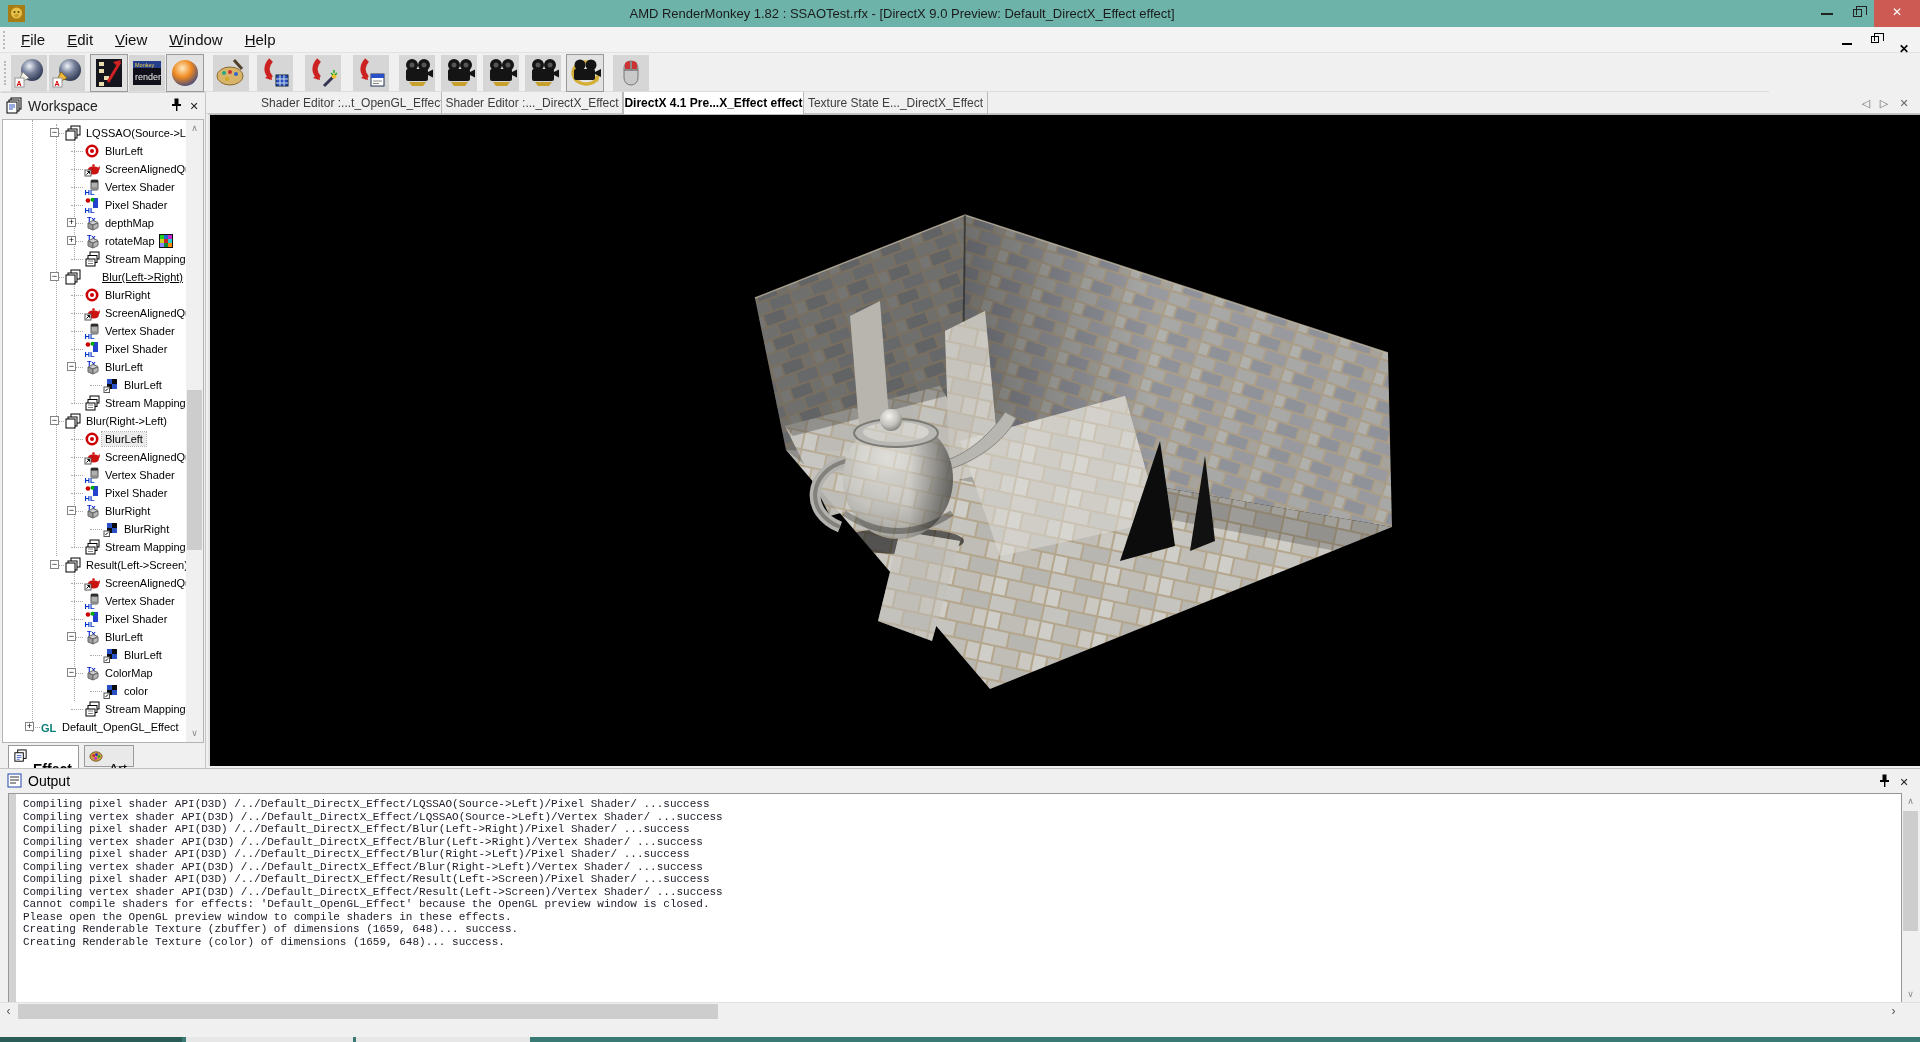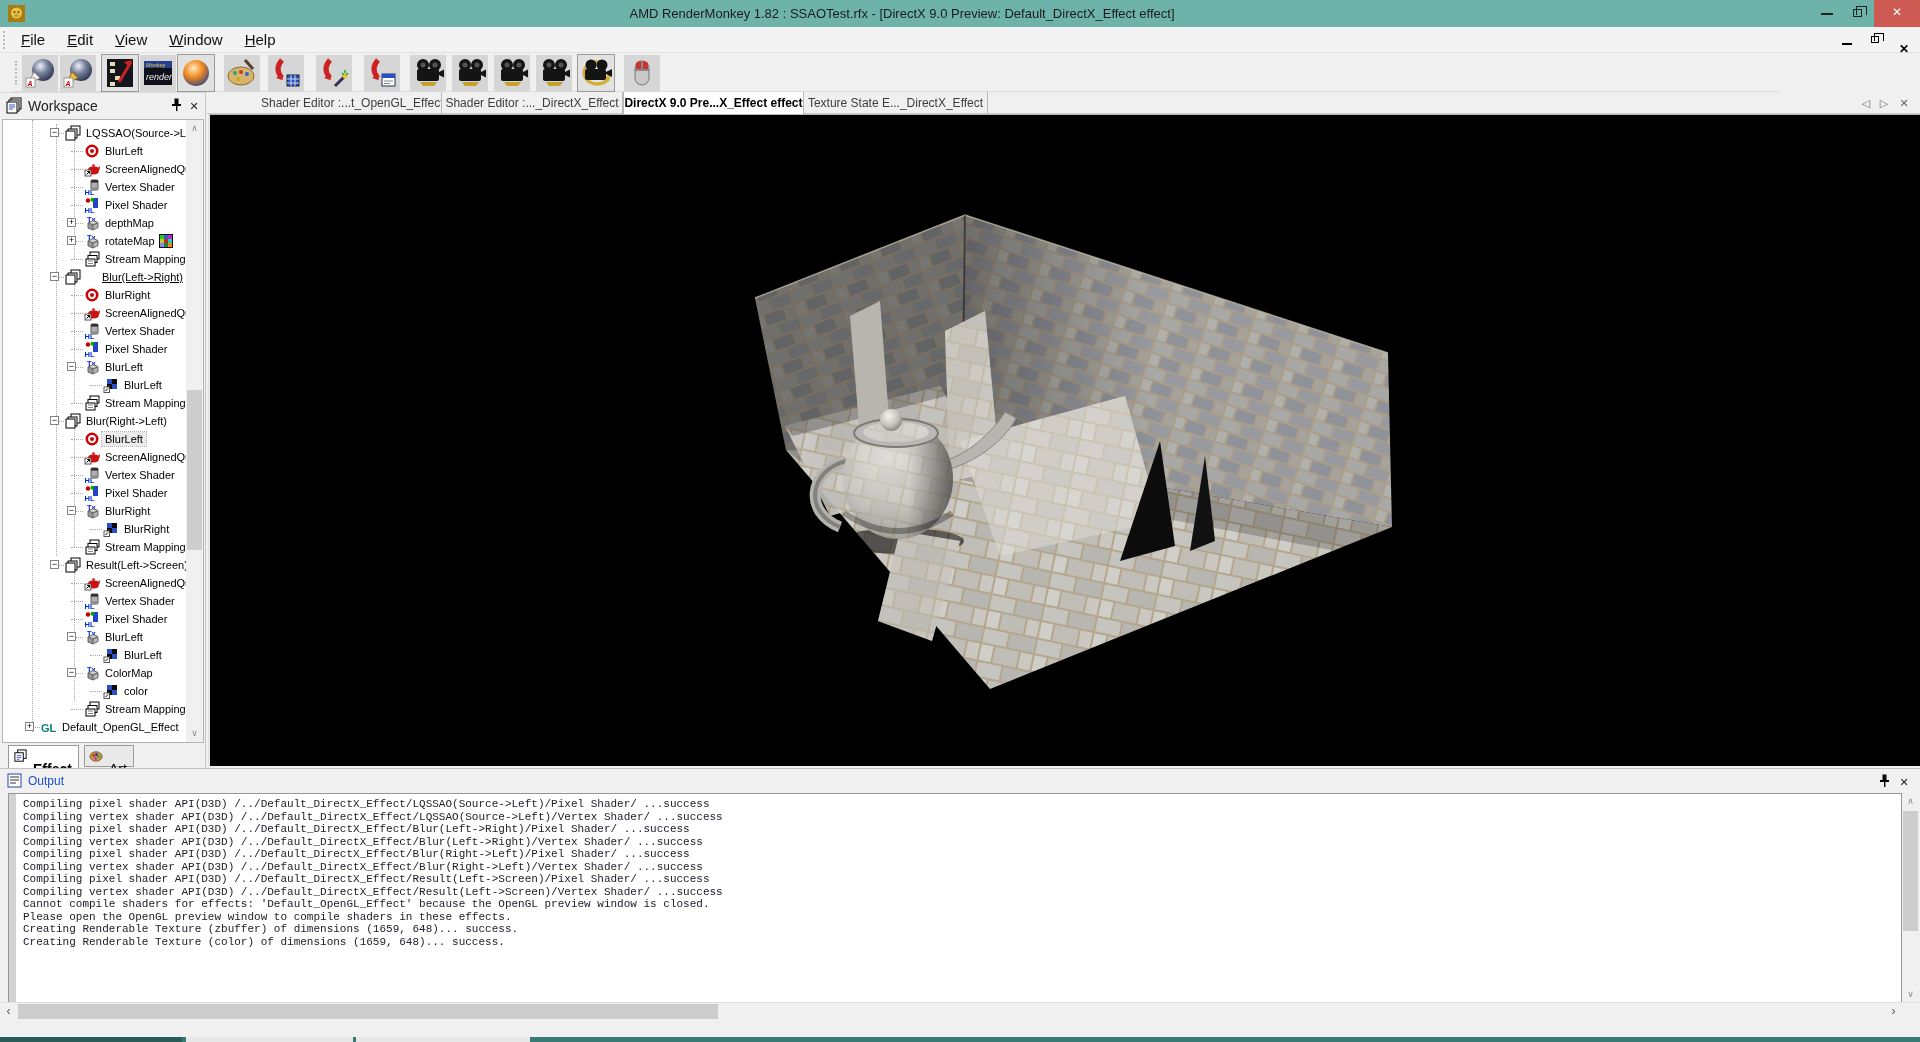--- a/index.html
+++ b/index.html
@@ -25,21 +25,21 @@
   .grip { width:4px; border-left:2px dotted #b9b9b9; }
   .menu-item { display:inline-block; padding:0 11px; line-height:26px; font-size:15px; color:#111; }
   .menu-item u { text-decoration:underline; }
   #mdi-controls { right:4px; top:0; height:26px; }
   .mdibtn { display:inline-block; width:24px; height:26px; text-align:center; line-height:26px; font-size:12px; color:#000; position:relative; }
   .mdi-min { position:absolute; left:7px; top:16px; width:10px; height:2px; background:#000; }
   .mdi-rest { position:absolute; left:7px; top:9px; width:8px; height:7px; border:1px solid #000; background:#f3f3f3; }
   .mdi-rest:before { content:""; position:absolute; left:2px; top:-4px; width:8px; height:7px; border:1px solid #000; border-bottom:none; }
 
   
-  #toolbar { left:12px; top:53px; width:1768px; height:39px; background:#f0f0f0; border-bottom:1px solid #dcdcdc;font-style:italic; }
+  #toolbar { left:1px; top:53px; width:1768px; height:39px; background:#f0f0f0; border-bottom:1px solid #dcdcdc; }
   .tb-btn { position:absolute; top:2px; width:36px; height:36px; background:#d6d6d6; }
   .tb-btn svg { width:32px; height:32px; margin:2px; }
   .tb-btn.checked { outline:1px solid #9a9a9a; background:#e2e2e2; }
 
   
   #workspace { left:0; top:92px; width:206px; height:676px; background:#f0f0f0; border-right:1px solid #c6c6c6; border-top:1px solid #d8d8d8; }
   #ws-header { left:0; top:0; width:206px; height:26px; }
   #ws-header .hd-icon { position:absolute; left:6px; top:4px; width:17px; height:17px; }
   #ws-title { position:absolute; left:28px; top:0; line-height:26px; font-size:14px; color:#222; }
   .hd-btn { position:absolute; top:5px; width:16px; height:16px; text-align:center; line-height:16px; font-size:11px; color:#222; }
@@ -70,21 +70,21 @@
   .tab-nav { position:absolute; top:0; height:22px; width:18px; text-align:center; line-height:22px; color:#666; font-size:11px; }
 
   
   #preview { left:208px; top:114px; width:1712px; height:652px; background:#000; border-left:2px solid #e4e4e4; border-top:1px solid #b9b9b9; }
   #preview svg { position:absolute; left:0; top:0; }
 
   
   #output { left:0; top:768px; width:1920px; height:234px; background:#f0f0f0; border-top:1px solid #c2c2c2; }
   #out-header { left:0; top:0; width:1920px; height:24px; }
   #out-header .hd-icon { position:absolute; left:7px; top:4px; width:16px; height:16px; }
-  #out-title { position:absolute; left:28px; top:0; line-height:24px; font-size:12px; color:#1d4ed8; }
+  #out-title { position:absolute; left:28px; top:0; line-height:24px; font-size:14px; color:#000000; }
   #log-box { left:8px; top:24px; width:1894px; height:210px; background:#fff; border:1px solid #979797; }
   #log-gutter { left:0; top:0; width:7px; height:208px; background:#d2d2d2; }
   #log-lines { position:absolute; left:14px; top:4px; }
   .log-line { font-family:"Liberation Mono","DejaVu Sans Mono",monospace; font-size:11px; line-height:12.5px;
               color:#20202c; white-space:pre; }
   #log-vscroll { left:1902px; top:24px; width:18px; height:210px; background:#f0f0f0; }
 
   
   #hscroll { left:0; top:1002px; width:1920px; height:17px; background:#f0f0f0; border-top:1px solid #e0e0e0; }
   #hs-left  { left:0; top:0; width:17px; height:17px; text-align:center; line-height:16px; color:#555; font-size:12px; }
@@ -684,21 +684,21 @@
           </svg><span>Art</span></div>
       </div>
   </div>
 
   <div id="doc-tabbar" class="abs">
     <div class="tab-nav" style="left:1650px">◁</div>
     <div class="tab-nav" style="left:1668px">▷</div>
     <div class="tab-nav" style="left:1688px">✕</div>
   <div class="doc-tab" style="left: 54px; width: 181px;">Shader Editor :...t_OpenGL_Effect</div>
       <div class="doc-tab" style="left: 235px; width: 181px;">Shader Editor :..._DirectX_Effect</div>
-      <div class="doc-tab active" style="left: 416px; width: 181px;">DirectX 9.0 Pre...X_Effect effect</div>
+      <div class="doc-tab active" style="left: 416px; width: 181px;">DirectX 4.1 Pre...X_Effect effect</div>
       <div class="doc-tab" style="left: 597px; width: 184px;">Texture State E..._DirectX_Effect</div>
     </div>
 
   <div id="preview" class="abs">
     <svg width="1710" height="650" viewBox="0 0 1710 650">
       <defs>
         <pattern id="brk" width="44" height="26" patternUnits="userSpaceOnUse" patternTransform="rotate(-20)">
           <rect width="44" height="26" fill="#a79a85"></rect>
           <rect x="1" y="1" width="19" height="11" fill="#9a9a98"></rect>
             <rect x="22" y="1" width="21" height="11" fill="#8f9194"></rect>

